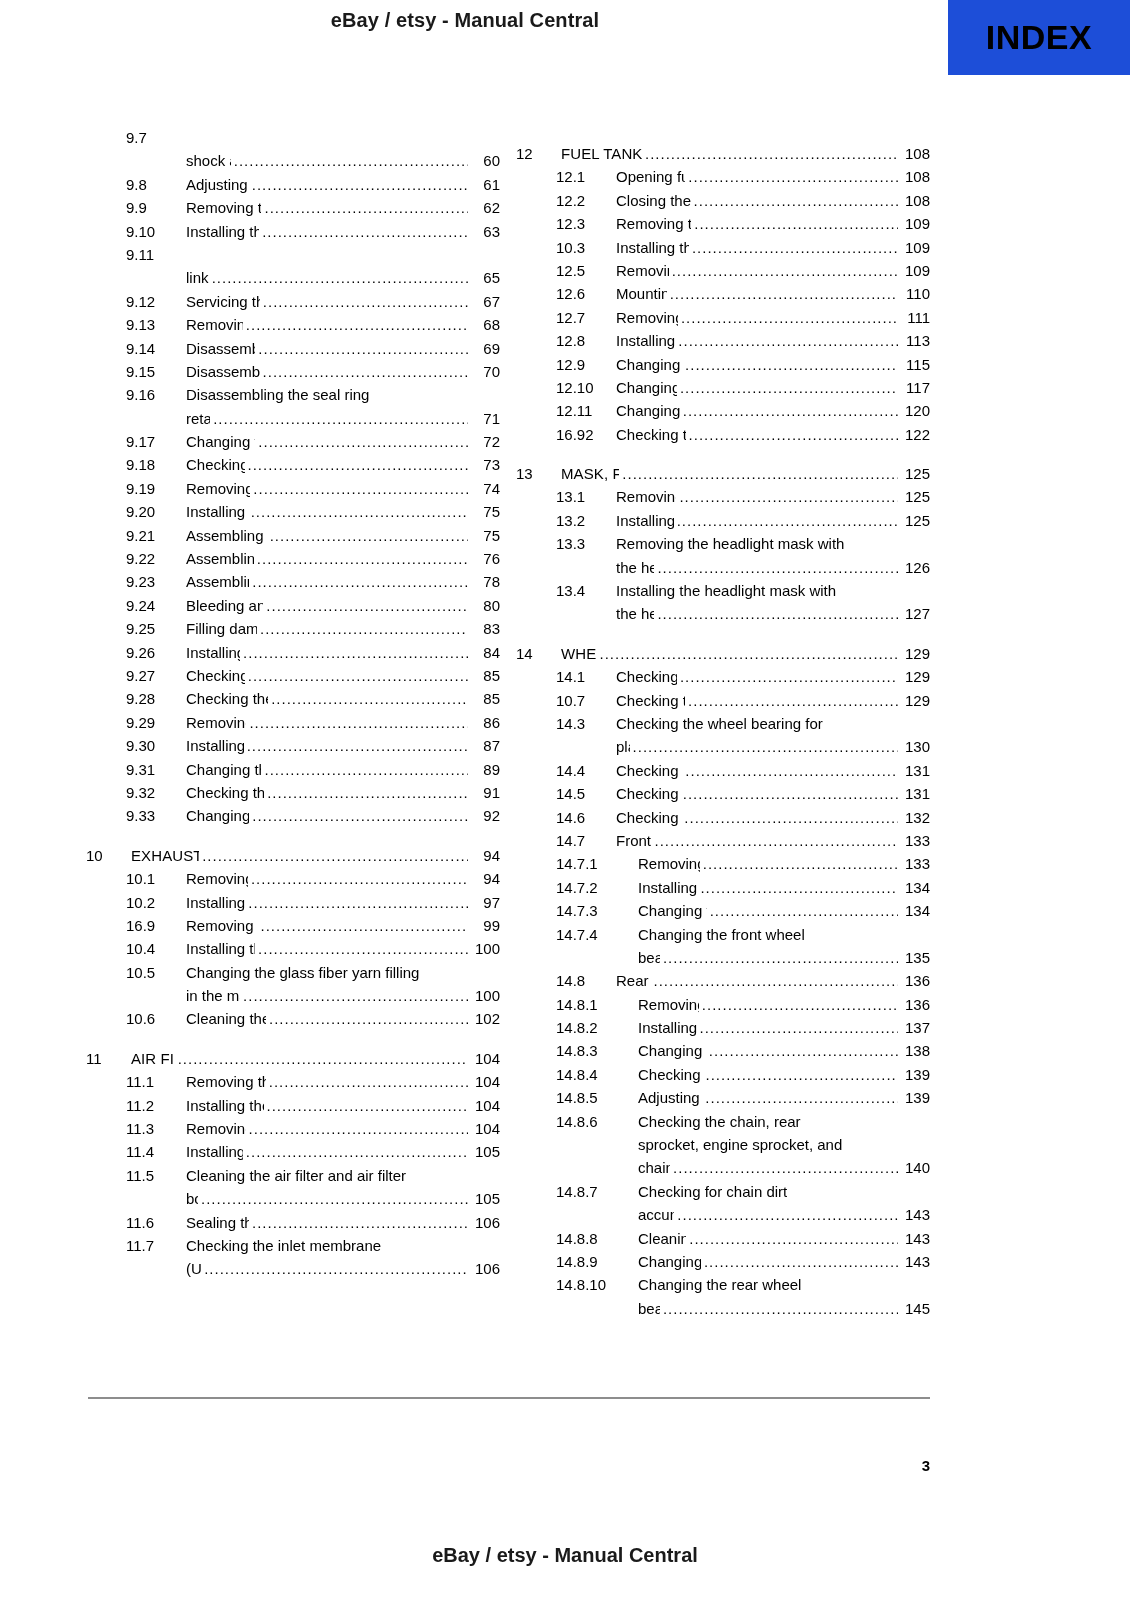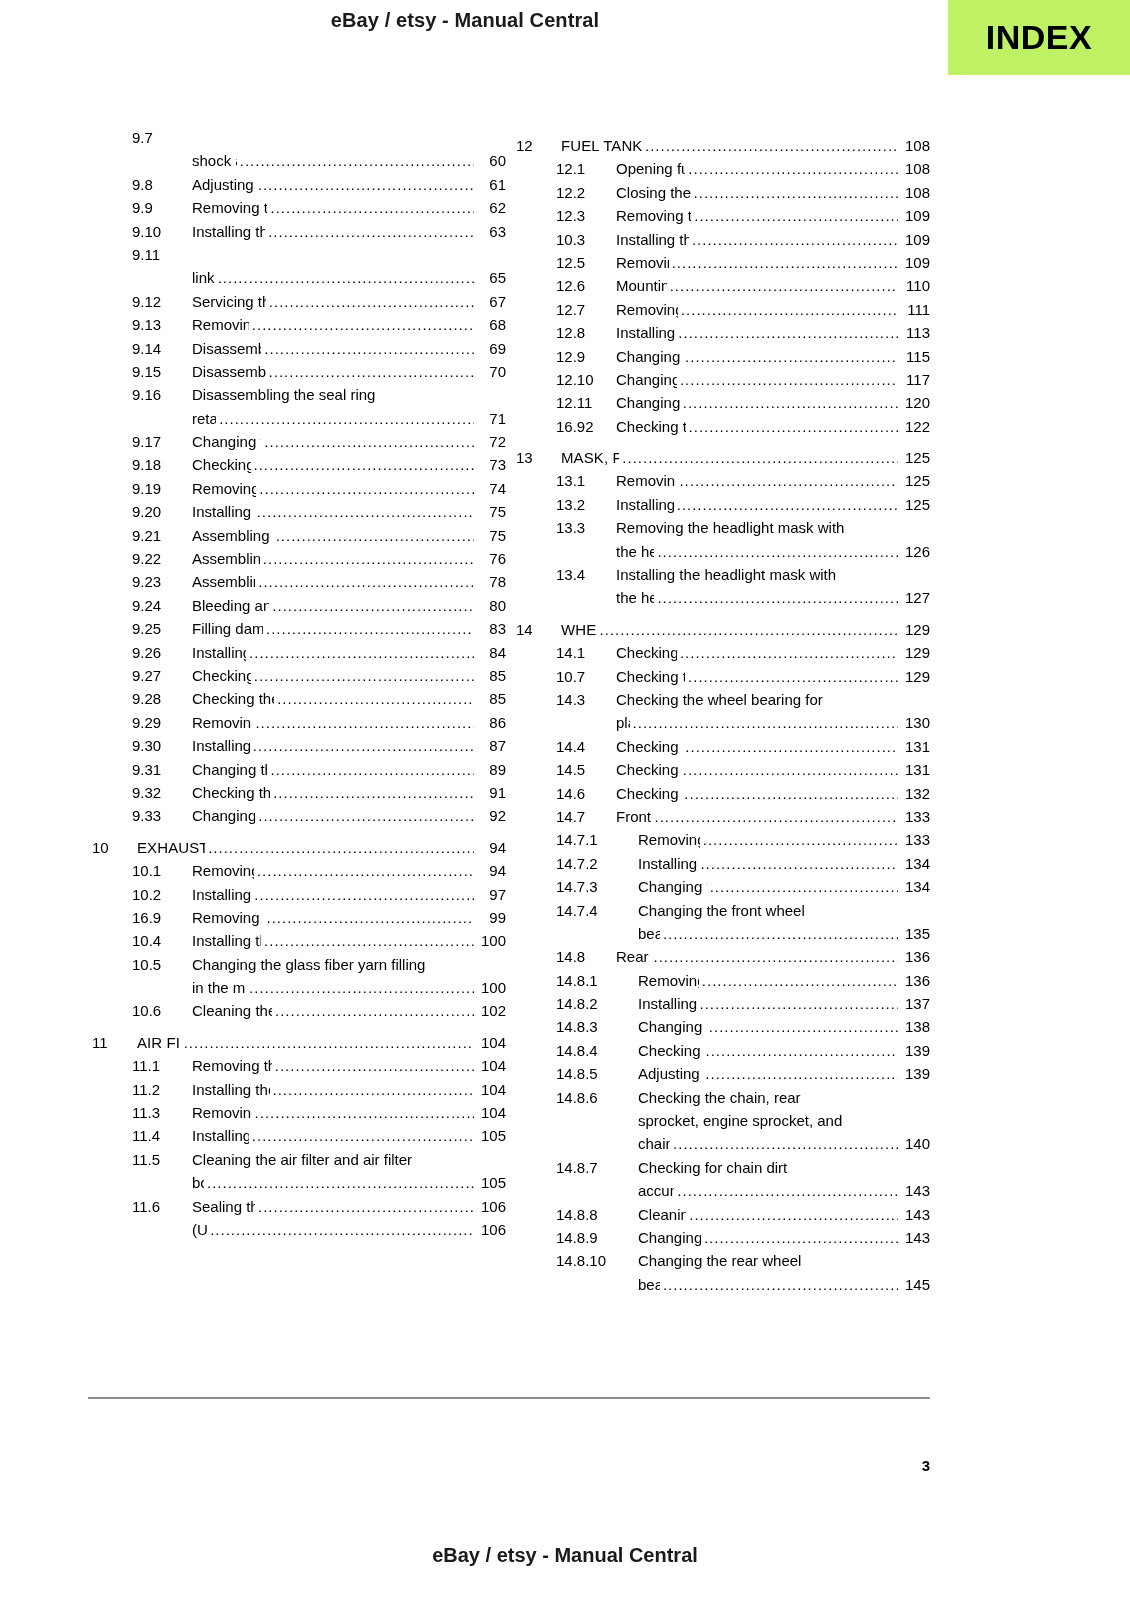--- a/index.html
+++ b/index.html
@@ -33,21 +33,21 @@
     font-weight: 600;
     letter-spacing: 0.1px;
     color: #1a1a1a;
   }
   .index-tab {
     position: absolute;
     right: 0;
     top: 0;
     width: 182px;
     height: 75px;
-    background: #bef264;
+    background: #1d4ed8;
     display: flex;
     align-items: center;
     justify-content: center;
   }
   .index-tab-label {
     font-size: 34px;
     font-weight: 700;
     letter-spacing: 0.5px;
     color: #000;
   }
@@ -57,29 +57,29 @@
     position: absolute;
     top: 126px;
     left: 0;
     width: 1130px;
   }
   .col {
     position: absolute;
     top: 0;
     width: 414px;
   }
-  .col-left  { left: 92px; }
+  .col-left  { left: 86px; }
   .col-right { left: 516px; }
 
   .entry {
     position: relative;
     width: 100%;
   }
   
-  .entry.chapter { margin-top: 8px; }
+  .entry.chapter { margin-top: 16px; }
   .entry.chapter + .entry.sub { }
 
   .line {
     display: flex;
     align-items: baseline;
     height: 23.4px;
     white-space: nowrap;
     overflow: hidden;
   }
 
@@ -617,20 +617,28 @@
         <div class="line">
           <span class="num">11.6</span>
           <span class="title-wrap">
             <span class="ttl">Sealing the air filter box</span>
             <span class="leader"></span>
             <span class="pg">106</span>
           </span>
         </div>
       </div>
       <div class="entry sub">
+        <div class="line">
+          <span class="num">11.7</span>
+          <span class="title-wrap">
+            <span class="ttl">Checking the inlet membrane</span>
+            <span class="leader nodots"></span>
+            <span class="pg"></span>
+          </span>
+        </div>
         <div class="line cont">
           <span class="num">11.7</span>
           <span class="title-wrap">
             <span class="ttl">(US)</span>
             <span class="leader"></span>
             <span class="pg">106</span>
           </span>
         </div>
       </div>
     </div>

